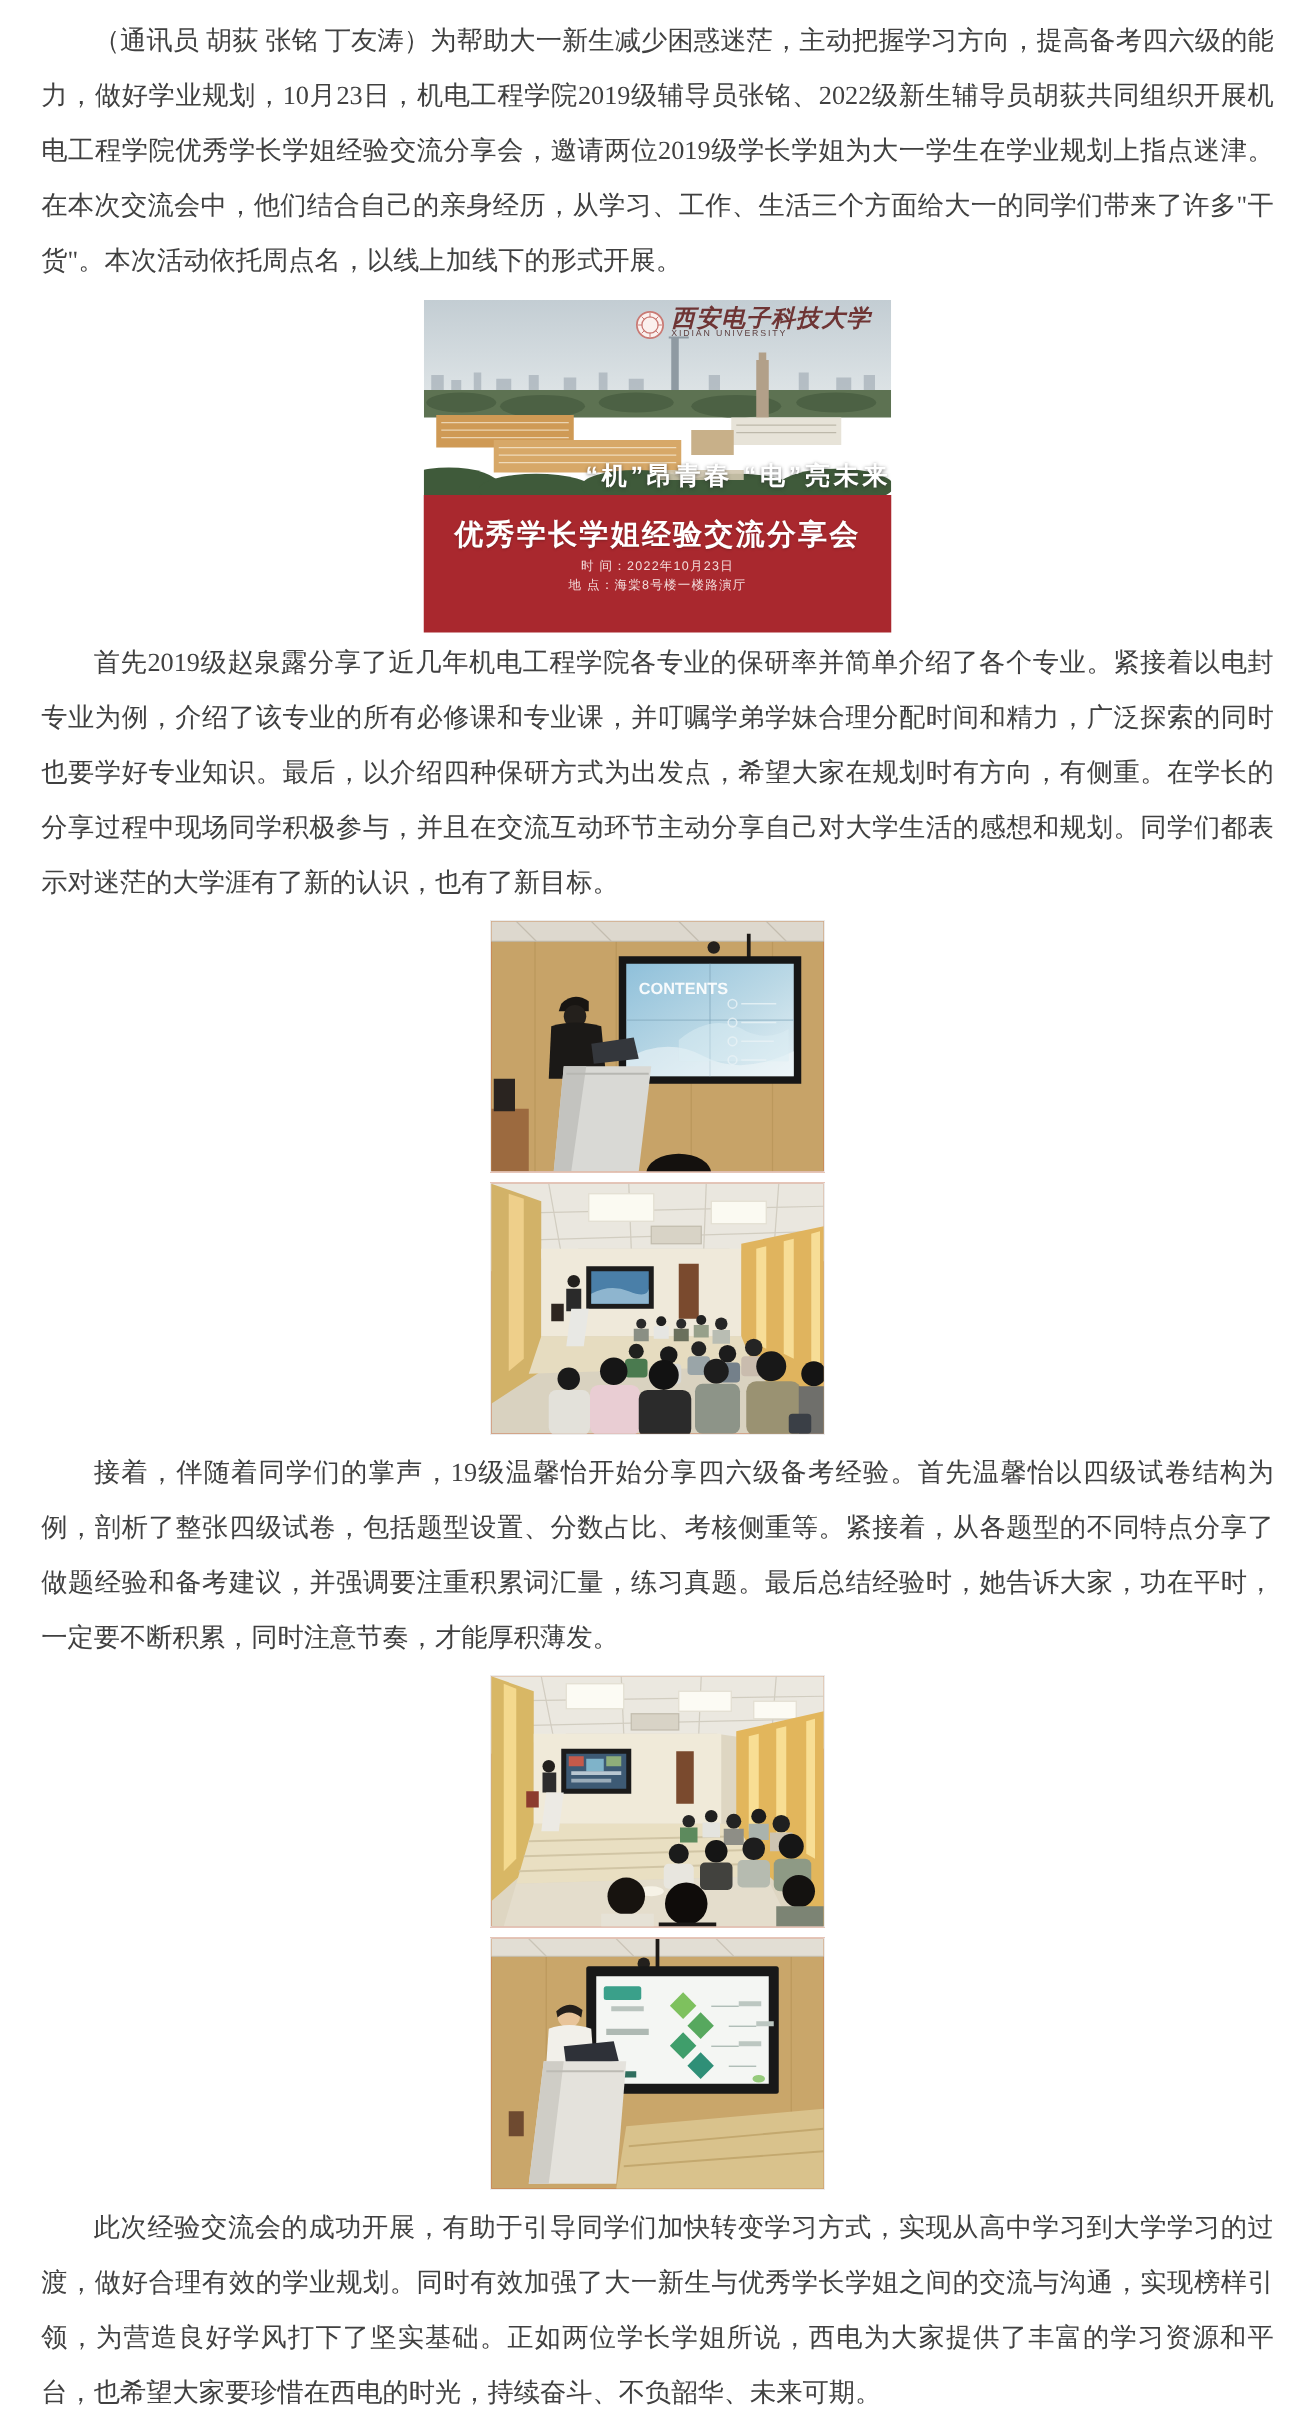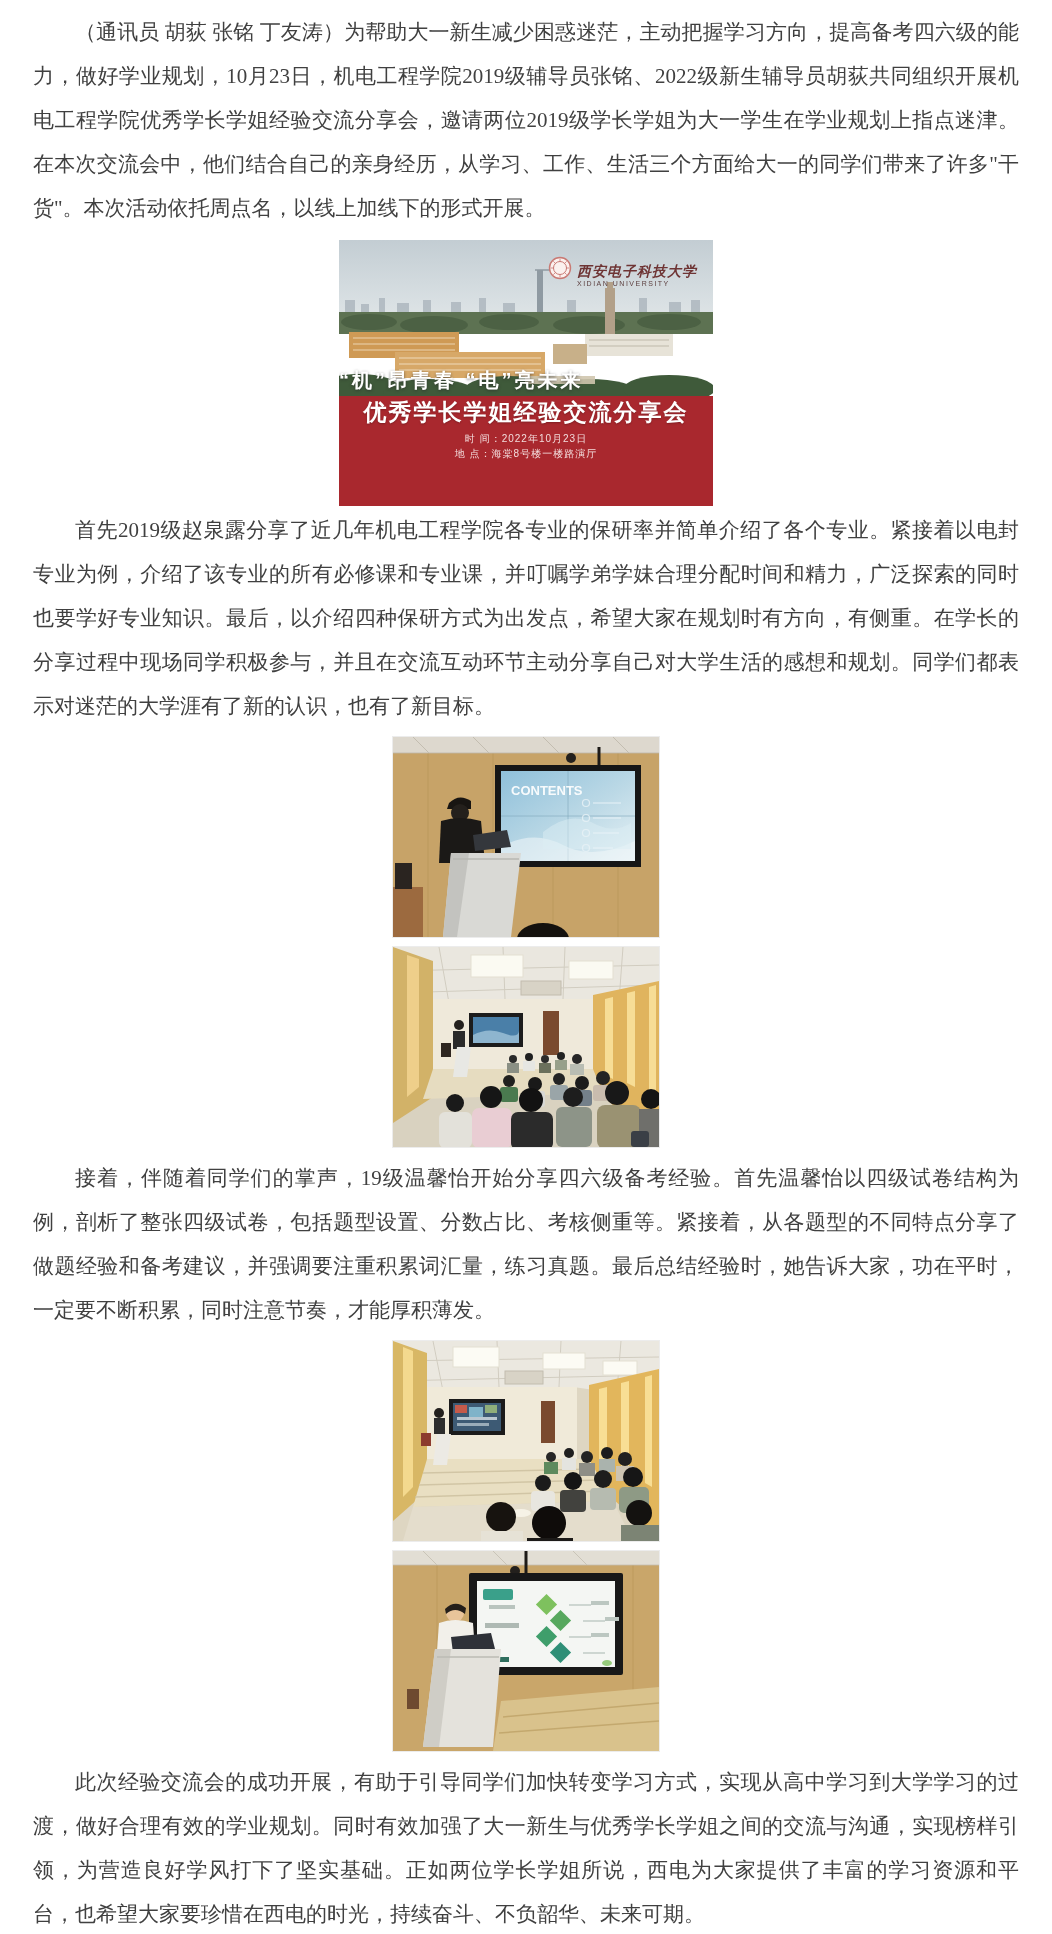--- a/index.html
+++ b/index.html
@@ -27,40 +27,40 @@
     overflow:hidden;
   }
   .banner-photo > svg{display:block;}
   .banner-logo{
     position:absolute;top:8px;right:16px;
     display:flex;align-items:center;gap:5px;
   }
   .uni-cn{
     font-family:"Liberation Serif","DejaVu Serif",serif;
     font-weight:bold;font-style:italic;
-    font-size:14px;color:#6e3434;letter-spacing:1px;line-height:15px;margin-top:16px;
+    font-size:19px;color:#6e3434;letter-spacing:1px;line-height:15px;
   }
   .uni-en{
     font-size:7px;color:#5d4040;letter-spacing:1.5px;line-height:9px;
   }
   .banner-slogan{
     position:absolute;left:0;right:0;bottom:2px;
-    text-align:left;color:#ffffff;
+    text-align:right;color:#ffffff;
     font-size:20px;font-weight:bold;letter-spacing:3px;
     text-shadow:0 1px 3px rgba(40,40,40,.65);
     white-space:nowrap;
   }
   .banner-red{
     width:374px;height:110px;
     background:#a9282e;
     text-align:center;color:#fff;
   }
   .banner-title{
     font-size:23px;font-weight:bold;letter-spacing:2px;
-    padding-top:1px;line-height:30px;
+    padding-top:16px;line-height:30px;
     text-shadow:0 1px 2px rgba(0,0,0,.25);
   }
   .banner-meta{
     font-size:10px;line-height:15px;color:#f3dcdc;letter-spacing:1px;
   }
   .banner-meta.first{margin-top:4px;}
   
   .photo{
     width:266px;margin:8px auto;
     border:1px solid #ececec;

